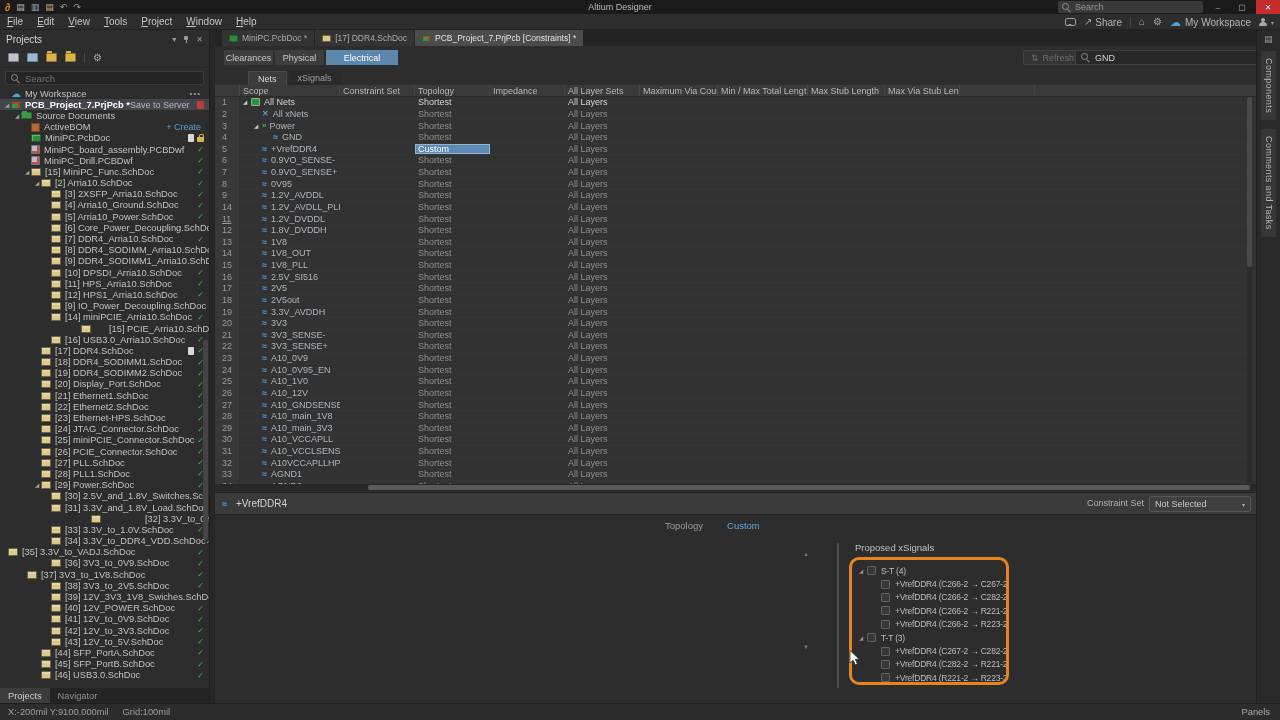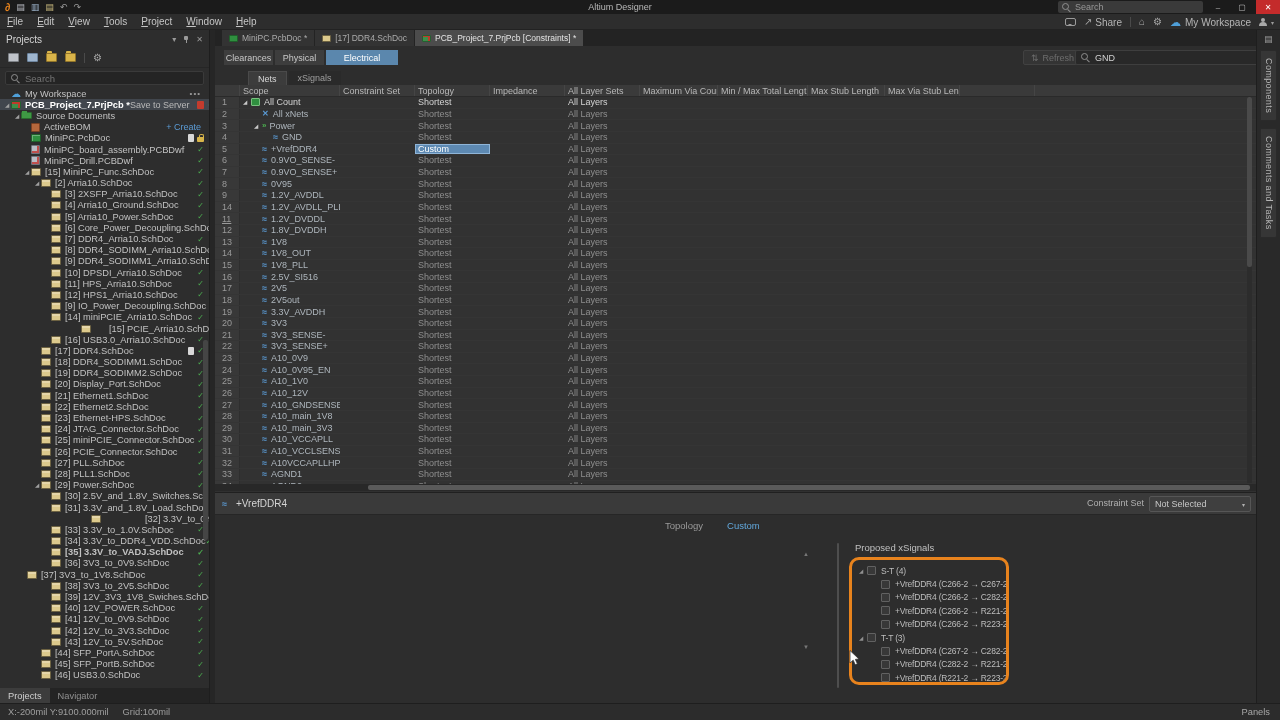--- a/index.html
+++ b/index.html
@@ -538,21 +538,21 @@
         </span>
       </div>
       <div class="trow" style="padding-left: 43px;">
         <span class="texp"></span>
         <span class="ticon i-sch"></span>
         <span class="tlabel">[34] 3.3V_to_DDR4_VDD.SchDoc</span>
         <span class="tright">
           <span class="chk">✓</span>
         </span>
       </div>
-      <div class="trow" style="padding-left: 43px; font-weight: bold;">
+      <div class="trow" style="">
         <span class="texp"></span>
         <span class="ticon i-sch"></span>
         <span class="tlabel">[35] 3.3V_to_VADJ.SchDoc</span>
         <span class="tright">
           <span class="chk">✓</span>
         </span>
       </div>
       <div class="trow" style="padding-left: 43px;">
         <span class="texp"></span>
         <span class="ticon i-sch"></span>
@@ -699,21 +699,21 @@
         <div class="gt-hcell" style="width: 77px;">Max Stub Length</div>
         <div class="gt-hcell" style="width: 75px;">Max Via Stub Length</div>
         <div class="gt-hcell" style="width: 75px;"></div>
       </div>
     <div id="gt-body">
         <div class="gt-row">
           <div class="gt-cell gt-num" style="width: 25px;">1</div>
           <div class="gt-cell" style="width: 100px; padding-left: 3px;">
             <span class="rexp">◢</span>
             <span class="nicon n-allnets"></span>
-            <span class="bright">All Count</span>
+            <span class="bright">All Nets</span>
           </div>
           <div class="gt-cell" style="width: 75px;"></div>
           <div class="gt-cell bright" style="width: 75px;">Shortest</div>
           <div class="gt-cell" style="width: 75px;"></div>
           <div class="gt-cell bright" style="width: 75px;">All Layers</div>
           <div class="gt-cell" style="width: 78px;"></div>
           <div class="gt-cell" style="width: 90px;"></div>
           <div class="gt-cell" style="width: 77px;"></div>
           <div class="gt-cell" style="width: 75px;"></div>
         </div>

